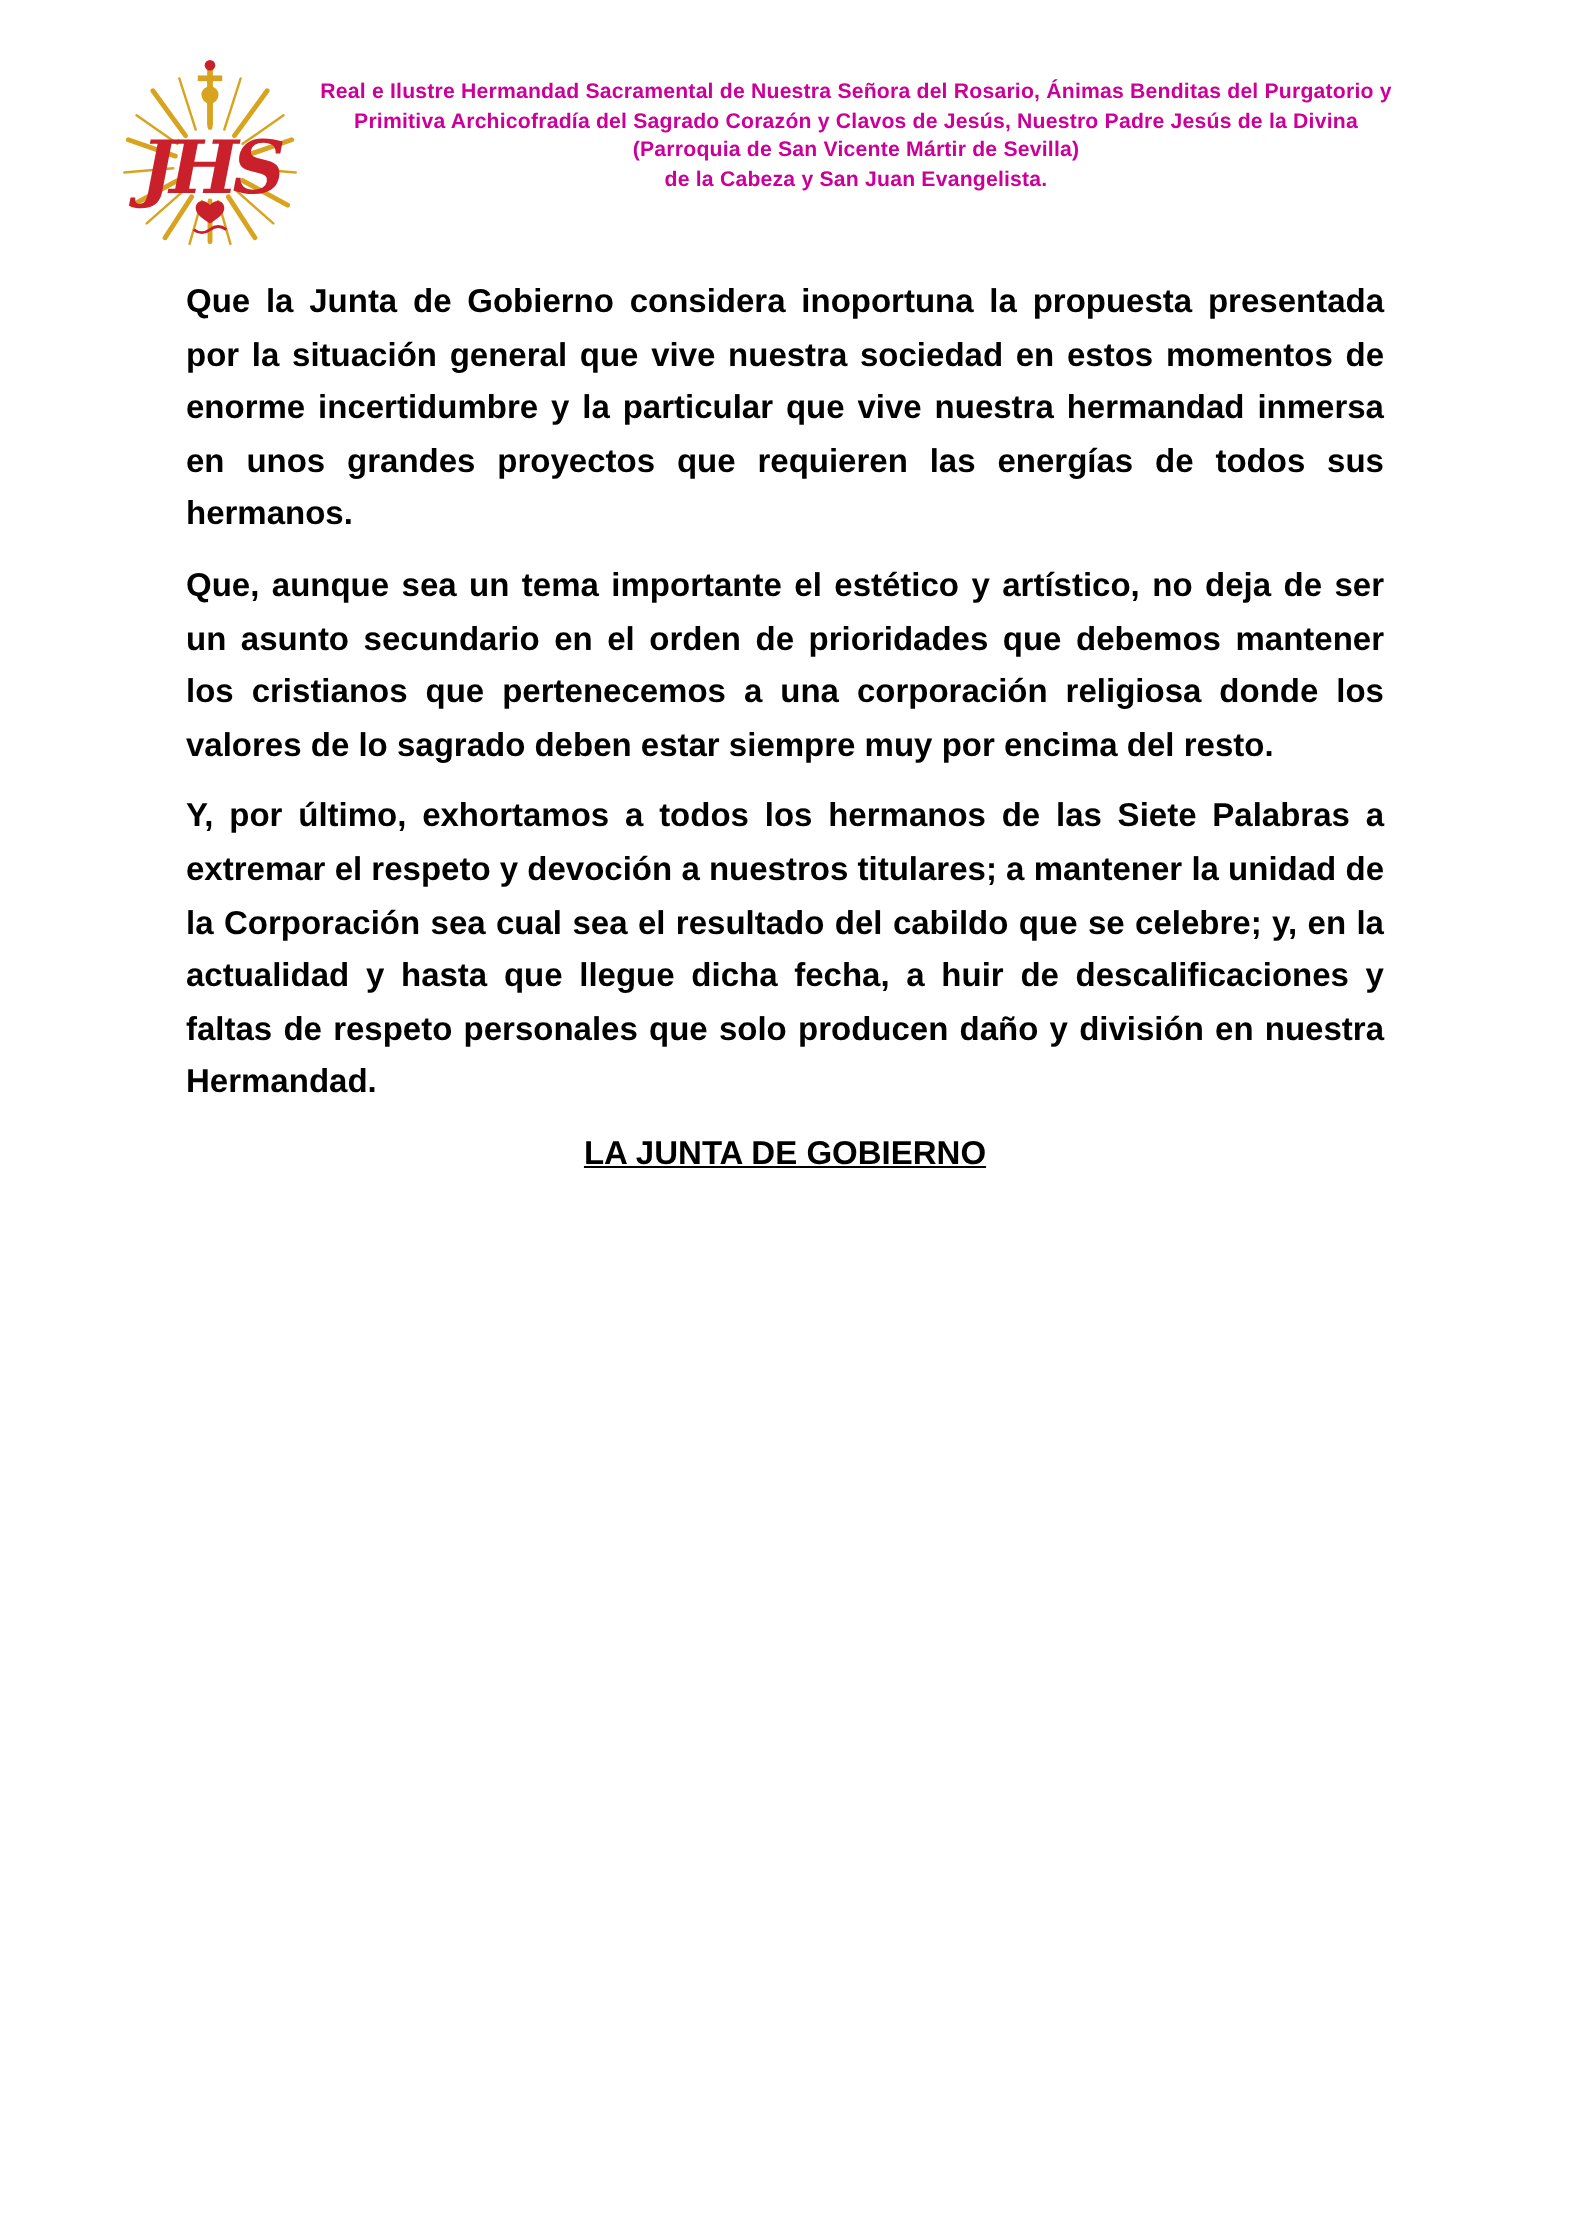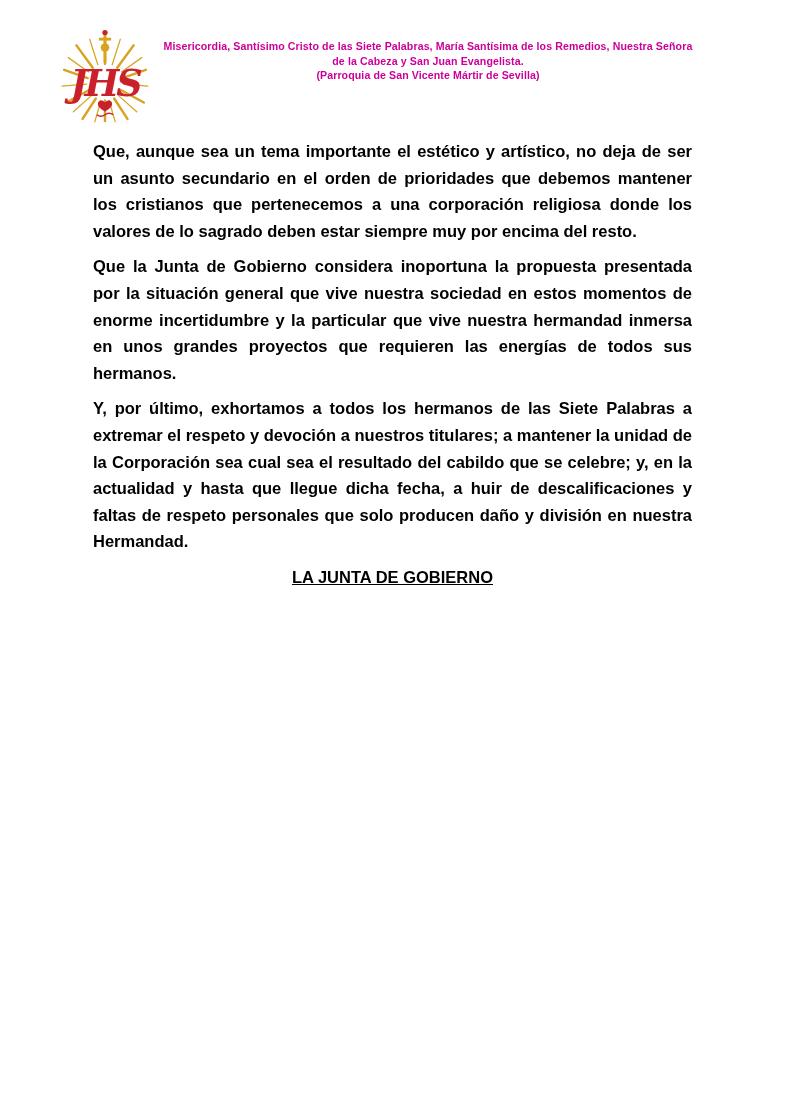--- a/index.html
+++ b/index.html
@@ -104,26 +104,27 @@
         <circle cx="48" cy="20" r="4.2" fill="#d8a41f"></circle>
       </g>
 
       <text x="48" y="68" text-anchor="middle" font-family="DejaVu Serif, serif" font-style="italic" font-weight="bold" font-size="36" letter-spacing="-3" fill="#c9202c">JHS</text>
 
       <path d="M48 74 C45 70.5 41 72 41 75.5 C41 78.5 45 81 48 83 C51 81 55 78.5 55 75.5 C55 72 51 70.5 48 74 Z" fill="#c9202c"></path>
       <path d="M40 86 q4 3 8 0 q4 -3 8 0" stroke="#c9202c" stroke-width="1.4" fill="none"></path>
     </svg>
 
     <div class="letterhead-title" style="color: rgb(204, 0, 153);">
-      <div>Misericordia, Santísimo Cristo de las Siete Palabras, María Santísima de los Remedios, Nuestra Señora</div>
+      <div>Real e Ilustre Hermandad Sacramental de Nuestra Señora del Rosario, Ánimas Benditas del Purgatorio y</div>
+      <div>Primitiva Archicofradía del Sagrado Corazón y Clavos de Jesús, Nuestro Padre Jesús de la Divina</div>
+      <div>(Parroquia de San Vicente Mártir de Sevilla)</div>
       <div>de la Cabeza y San Juan Evangelista.</div>
-      <div>(Parroquia de San Vicente Mártir de Sevilla)</div>
     </div>
   </header>
 
   <main class="doc-body">
+    <p>Que la Junta de Gobierno considera inoportuna la propuesta presentada por la situación general que vive nuestra sociedad en estos momentos de enorme incertidumbre y la particular que vive nuestra hermandad inmersa en unos grandes proyectos que requieren las energías de todos sus hermanos.</p>
     <p>Que, aunque sea un tema importante el estético y artístico, no deja de ser un asunto secundario en el orden de prioridades que debemos mantener los cristianos que pertenecemos a una corporación religiosa donde los valores de lo sagrado deben estar siempre muy por encima del resto.</p>
-    <p>Que la Junta de Gobierno considera inoportuna la propuesta presentada por la situación general que vive nuestra sociedad en estos momentos de enorme incertidumbre y la particular que vive nuestra hermandad inmersa en unos grandes proyectos que requieren las energías de todos sus hermanos.</p>
     <p>Y, por último, exhortamos a todos los hermanos de las Siete Palabras a extremar el respeto y devoción a nuestros titulares; a mantener la unidad de la Corporación sea cual sea el resultado del cabildo que se celebre; y, en la actualidad y hasta que llegue dicha fecha, a huir de descalificaciones y faltas de respeto personales que solo producen daño y división en nuestra Hermandad.</p>
     <p class="closing">LA JUNTA DE GOBIERNO</p>
   </main>
 
 </div>
 
 </body></html>

